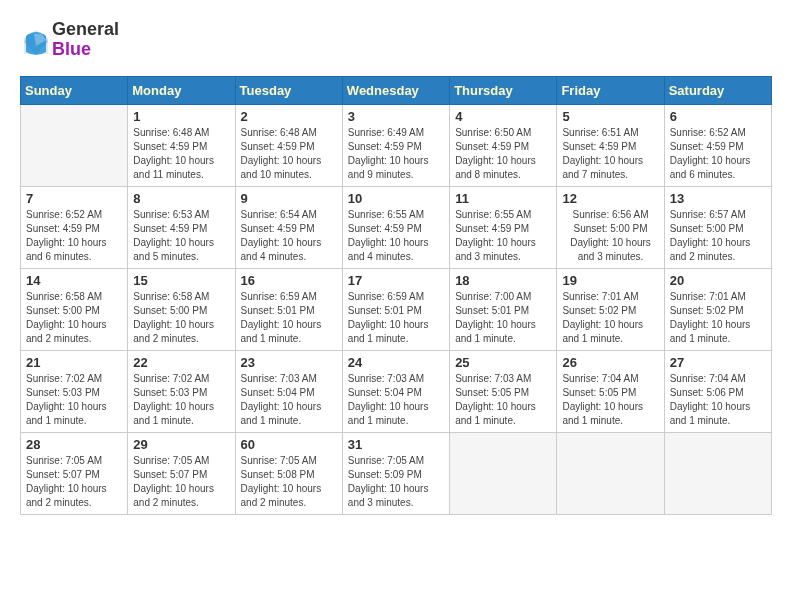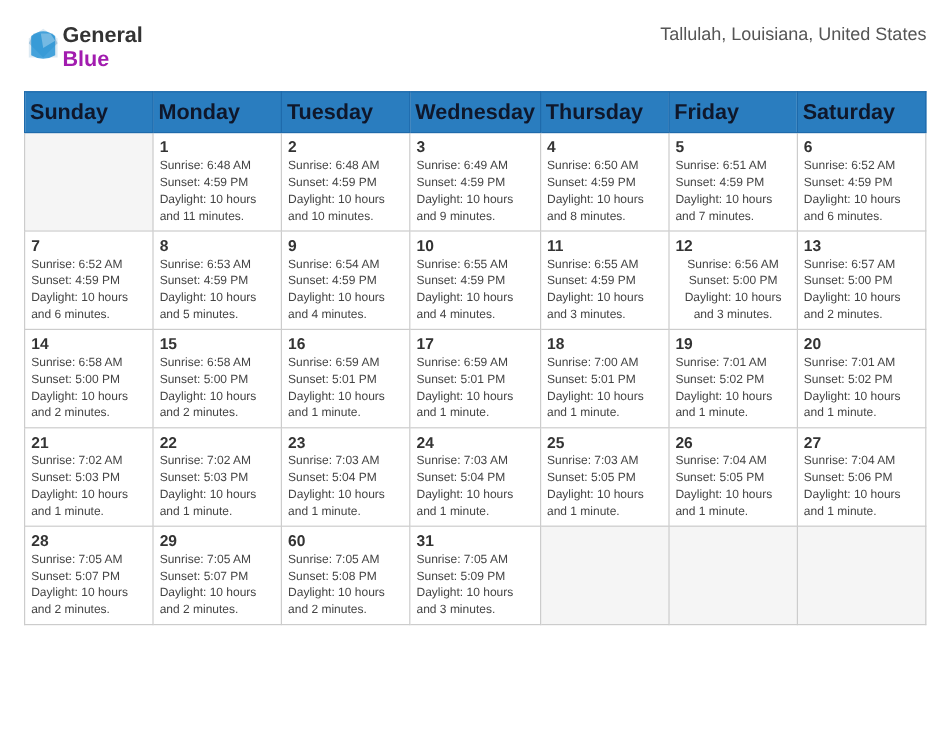--- a/index.html
+++ b/index.html
@@ -11,20 +11,21 @@
       padding: 20px;
     }
     .header {
       display: flex;
       justify-content: space-between;
       align-items: flex-start;
       margin-bottom: 16px;
     }
     .logo {
       display: flex;
+      align-items: center;
     }
     .logo-text {
       font-size: 18px;
       font-weight: bold;
       color: #333;
       line-height: 1.1;
     }
     .logo-text .general { display: block; }
     .logo-text .blue { color: #a21caf; display: block; }
     .logo-icon {
@@ -45,22 +46,22 @@
       font-size: 15px;
       color: #555;
     }
     .calendar {
       width: 100%;
       border-collapse: collapse;
       border: 1px solid #ccc;
     }
     .calendar th {
       background: #2a7dbf;
-      color: #0f172a;
-      font-size: 18px;
+      color: #fef9c3;
+      font-size: 13px;
       font-weight: bold;
       padding: 6px 4px;
       text-align: left;
       border: 1px solid #1e6aab;
     }
     .calendar td {
       vertical-align: top;
       border: 1px solid #ccc;
       padding: 4px 5px;
       width: 107px;
@@ -96,21 +97,20 @@
         <path d="M6 10 Q16 2 26 10 L26 26 Q16 32 6 26 Z" fill="#1e90d4" opacity="0.8"></path>
         <path d="M14 8 L22 8 L26 14 L16 20 Z" fill="#fff" opacity="0.3"></path>
       </svg>
     </div>
     <div class="logo-text">
       <span class="general">General</span>
       <span class="blue">Blue</span>
     </div>
   </div>
   <div class="title-block">
-    <div class="location">Tallulah, Louisiana, United States</div>
   </div>
 </div>
 
 <table class="calendar">
   <thead>
     <tr>
     <th>Sunday</th>
         <th>Monday</th>
         <th>Tuesday</th>
         <th>Wednesday</th>

